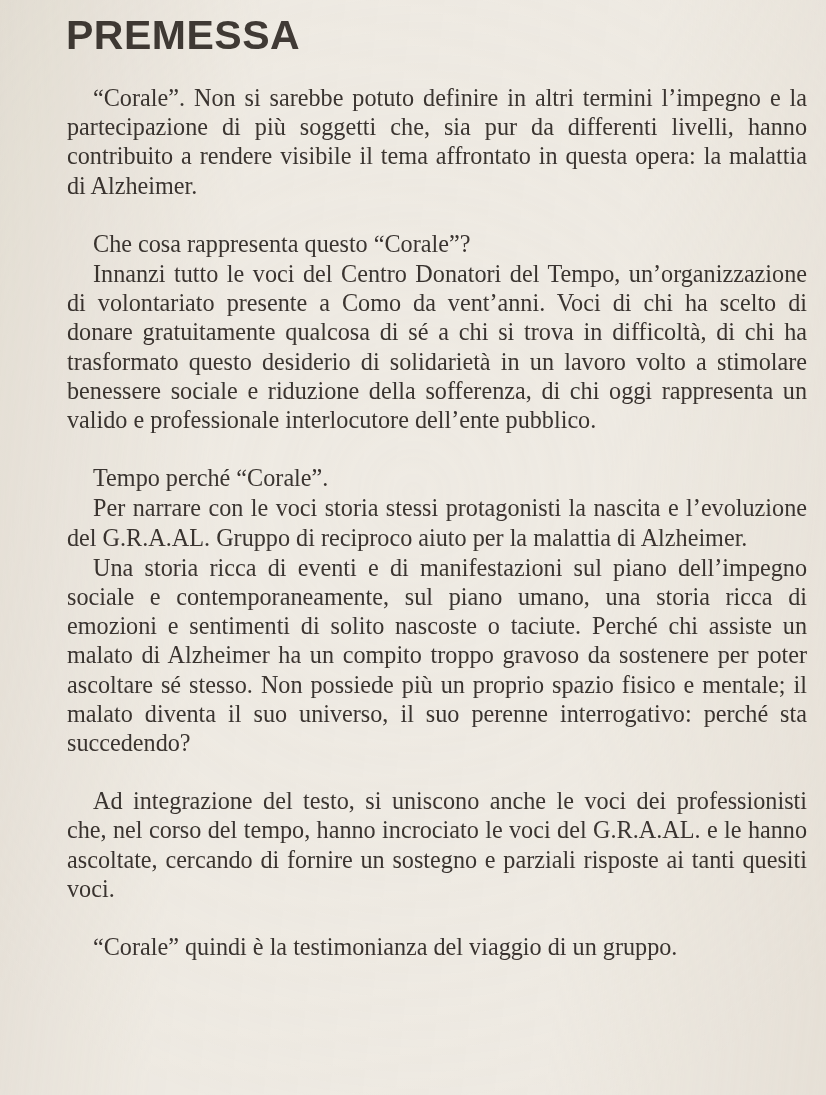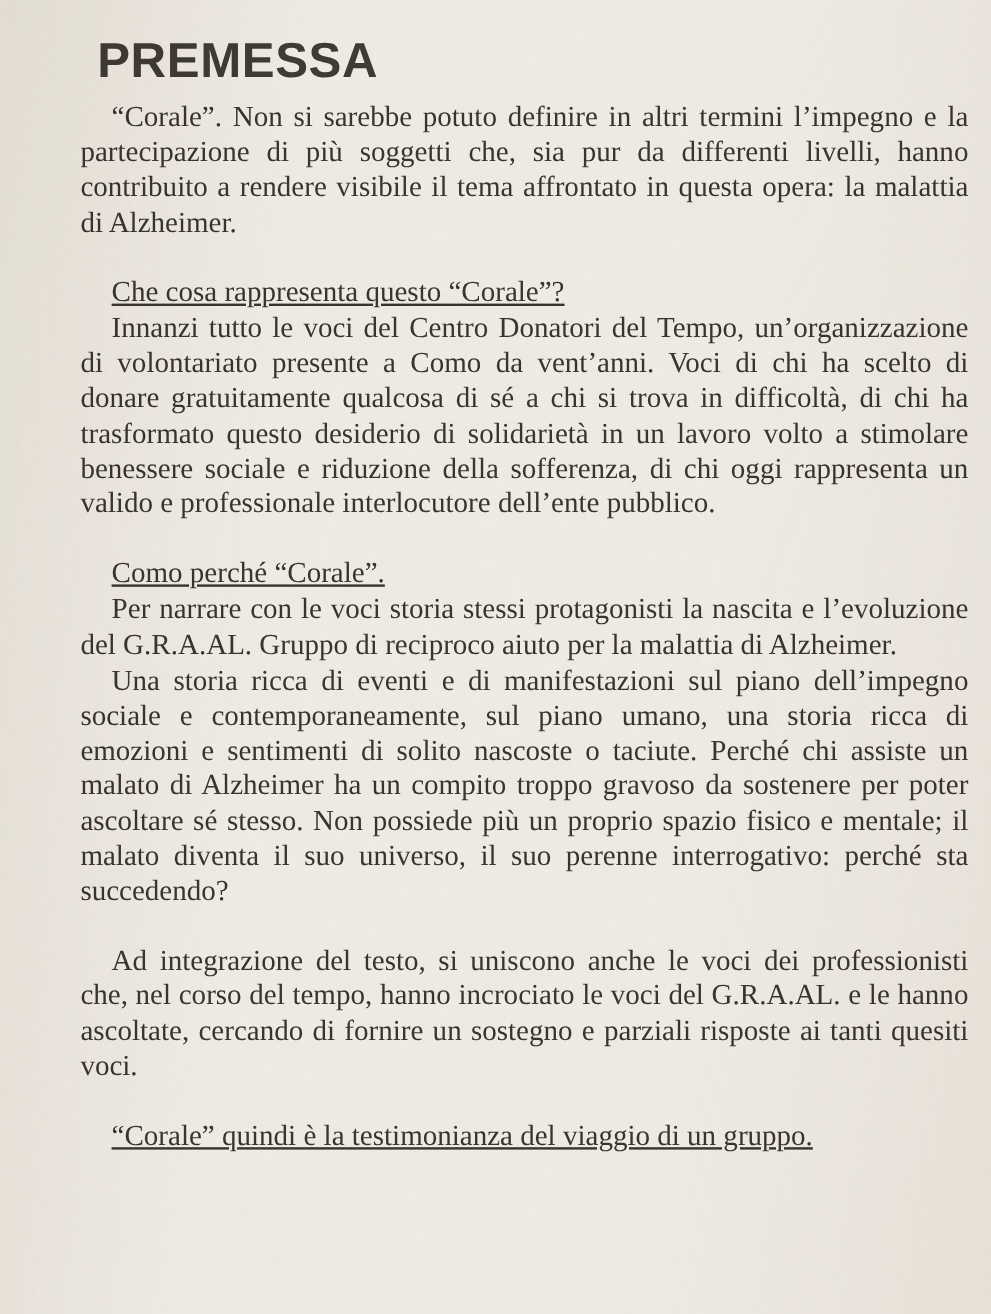--- a/index.html
+++ b/index.html
@@ -35,21 +35,21 @@
   .page-title {
     position: absolute;
     left: 66px;
     top: 12px;
     font-family: "Liberation Sans", "DejaVu Sans", sans-serif;
     font-weight: bold;
     font-size: 41px;
     line-height: 46px;
     letter-spacing: 0.5px;
     color: #403a35;
-    margin: 15px;
+    margin: 0;
     text-align: right;
   }
   .body-text {
     position: absolute;
     left: 66px;
     top: 82px;
     width: 742px;
     font-size: 24.2px;
     line-height: 29.2px;
     text-align: justify;
@@ -58,21 +58,20 @@
     hyphens: none;
   }
   .para {
     margin: 1px;
     text-indent: 26px;
     text-align: justify;
   }
   
   .para.short {
     text-align: left;
-    text-decoration: underline;
   }
   .group {
     margin: 0 0 29px 0;
   }
   .group:last-child {
     margin-bottom: 0;
   }
   
 </style>
 </head>
@@ -88,21 +87,21 @@
       <p class="para">“Corale”. Non si sarebbe potuto definire in altri termini l’impegno e la partecipazione di più soggetti che, sia pur da differenti livelli, hanno contribuito a rendere visibile il tema affrontato in questa opera: la malattia di Alzheimer.</p>
     </div>
 
     <div class="group">
       <p class="para short">Che cosa rappresenta questo “Corale”?</p>
       <p class="para">Innanzi tutto le voci del Centro Donatori del Tempo, un’organizzazione di volontariato presente a Como da vent’anni. Voci di chi ha scelto di donare gratuitamente qualcosa di sé a chi si trova in difficoltà, di chi ha trasformato questo desiderio di solidarietà in un lavoro volto a stimolare benessere sociale e riduzione della sofferenza, di chi oggi rappresenta un valido e professionale interlocutore dell’ente pubblico.</p>
     </div>
 
 
     <div class="group">
-      <p class="para short">Como perché “Corale”.</p>
+      <p class="para short">Tempo perché “Corale”.</p>
       <p class="para">Per narrare con le voci storia stessi protagonisti la nascita e l’evoluzione del G.R.A.AL. Gruppo di reciproco aiuto per la malattia di Alzheimer.</p>
       <p class="para">Una storia ricca di eventi e di manifestazioni sul piano dell’impegno sociale e contemporaneamente, sul piano umano, una storia ricca di emozioni e sentimenti di solito nascoste o taciute. Perché chi assiste un malato di Alzheimer ha un compito troppo gravoso da sostenere per poter ascoltare sé stesso. Non possiede più un proprio spazio fisico e mentale; il malato diventa il suo universo, il suo perenne interrogativo: perché sta succedendo?</p>
     </div>
 
     <div class="group">
       <p class="para">Ad integrazione del testo, si uniscono anche le voci dei professionisti che, nel corso del tempo, hanno incrociato le voci del G.R.A.AL. e le hanno ascoltate, cercando di fornire un sostegno e parziali risposte ai tanti quesiti voci.</p>
     </div>
 
     <div class="group">
       <p class="para short">“Corale” quindi è la testimonianza del viaggio di un gruppo.</p>

